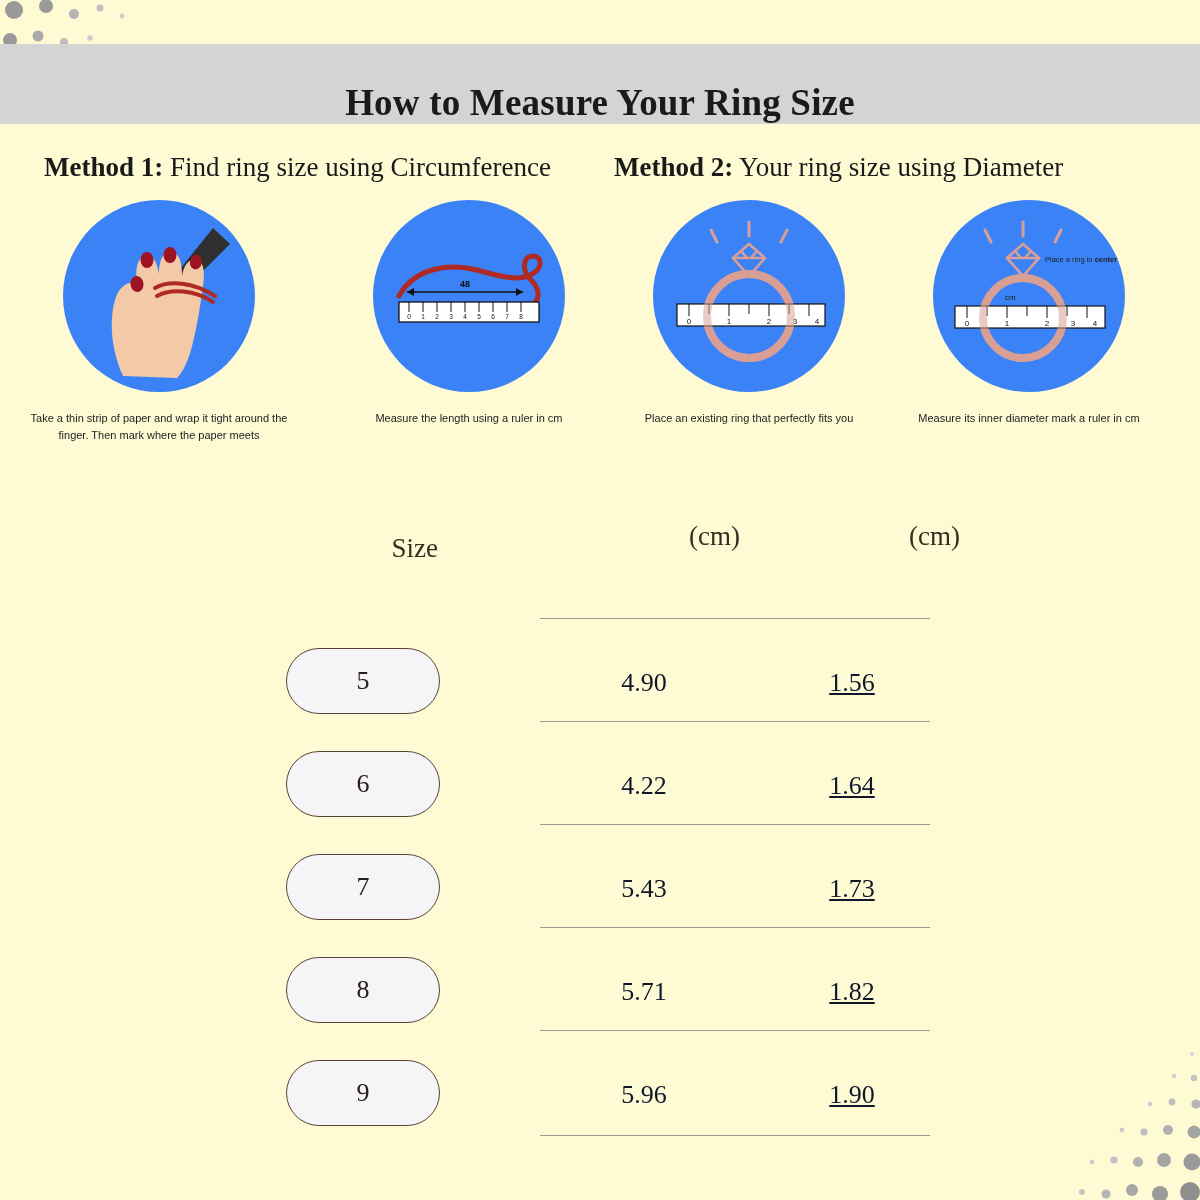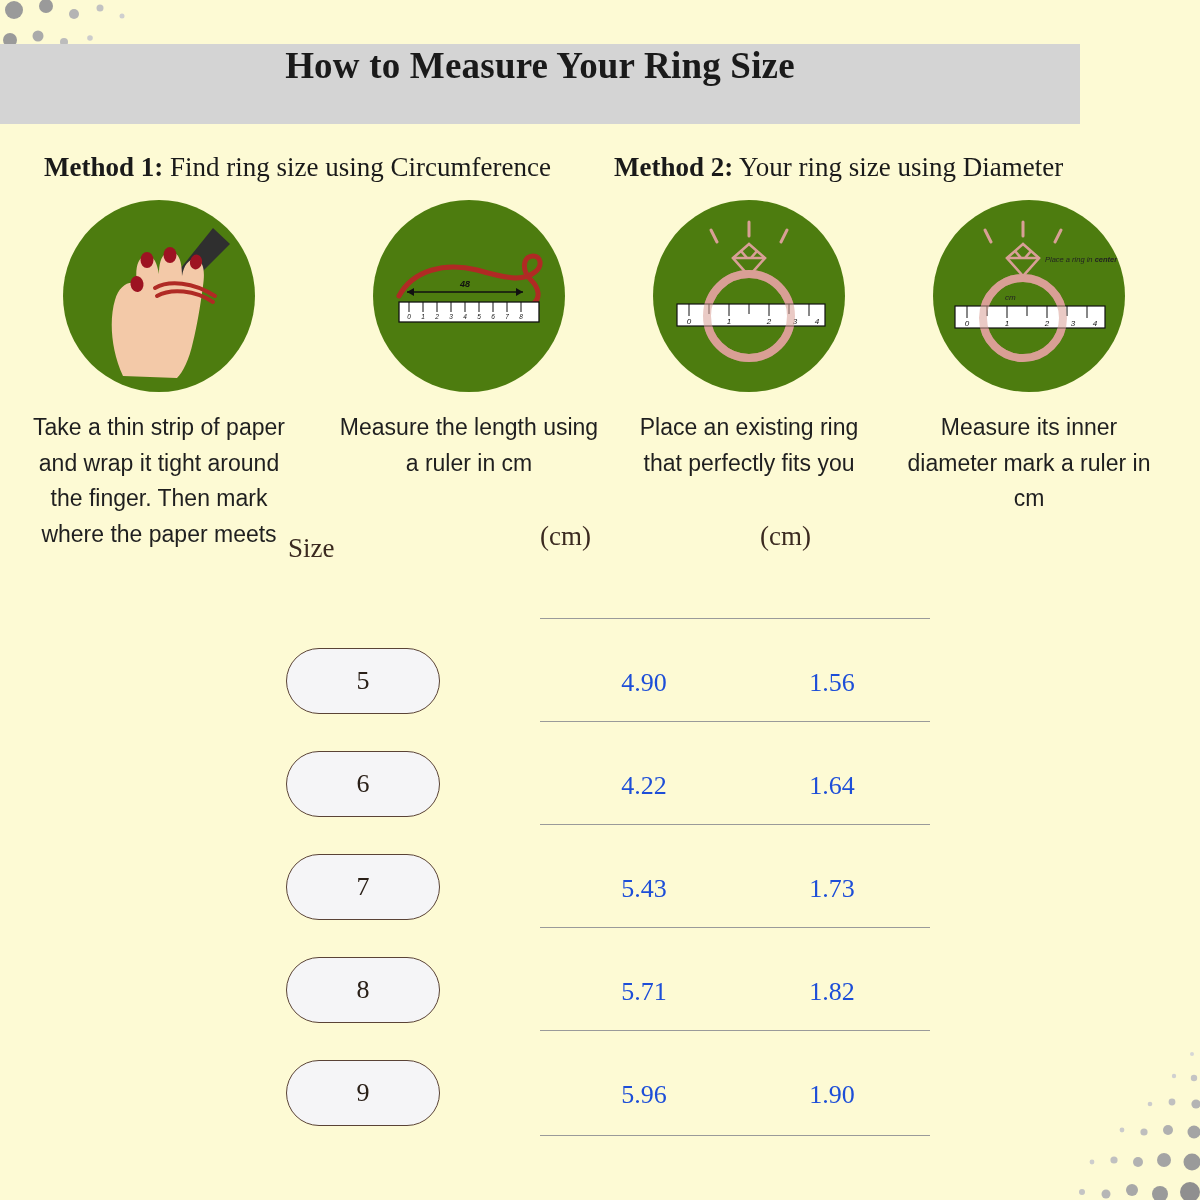--- a/index.html
+++ b/index.html
@@ -24,25 +24,25 @@
     position: absolute;
     bottom: 0; right: 0;
     width: 180px; height: 190px;
     pointer-events: none;
   }
 
   
   .title-band {
     position: absolute;
     top: 44px; left: 0;
-    width: 1080px;
+    width: 1200px;
     height: 80px;
     background: #d4d4d4;
     display: flex;
-    align-items: flex-start;
+    align-items: flex-end;
     justify-content: center;
   }
   .title-band h1 {
     margin: 0;
     font-family: "Liberation Serif", serif;
     font-weight: bold;
     font-size: 37px;
     color: #1a1a1a;
     letter-spacing: .2px;
   }
@@ -66,48 +66,47 @@
   .cards { position: absolute; top: 48px; left: 0; width: 1200px; height: 330px; }
 
   .card {
     position: absolute;
     width: 262px;
     text-align: center;
   }
   .card .circle {
     width: 192px; height: 192px;
     border-radius: 50%;
-    background: #4d7c0f;
+    background: #3b82f6;
     margin: 0 auto;
     position: relative;
     overflow: hidden;
-    font-style: italic;
   }
   .card .caption {
     margin-top: 18px;
     font-family: "Liberation Sans", sans-serif;
-    font-size: 23px;
+    font-size: 11px;
     line-height: 1.55;
     color: #1f1f1f;
   }
   .c1 { left: 28px;  top: 0; }
   .c2 { left: 338px; top: 0; }
   .c3 { left: 618px; top: 0; }
   .c4 { left: 898px; top: 0; }
 
   
   .table-wrap {
     position: absolute;
     top: 506px; left: 0;
     width: 1200px;
   }
   .th {
     font-family: "Liberation Serif", serif;
     color: #3b2a20;
-    text-align: left;
+    text-align: right;
     font-size: 27px;
     line-height: 1.25;
   }
   .th-size   { position: absolute; left: 288px; top: 26px; width: 150px; }
   .th-circ   { position: absolute; left: 540px; top: 14px; width: 200px; }
   .th-diam   { position: absolute; left: 760px; top: 14px; width: 200px; }
 
   .rule {
     position: absolute;
     left: 540px;
@@ -128,26 +127,26 @@
     align-items: center;
     justify-content: center;
     font-family: "Liberation Serif", serif;
     font-size: 26px;
     color: #2a2018;
   }
   .cell {
     position: absolute;
     font-family: "Liberation Serif", serif;
     font-size: 26px;
-    color: #1d4ed8;
+    color: #0f172a;
     text-align: center;
     width: 200px;
   }
   .cell-circ { left: 544px; }
-  .cell-diam { left: 732px; }
+  .cell-diam { left: 752px; text-decoration: underline; }
 </style>
 </head>
 <body>
 
 <svg class="dots-tl" viewBox="0 0 150 130">
   <circle cx="14" cy="10" r="9" fill="#9a9a9a"></circle>
   <circle cx="46" cy="6" r="7" fill="#9a9a9a"></circle>
   <circle cx="74" cy="14" r="5" fill="#b4b4b4"></circle>
   <circle cx="100" cy="8" r="3.5" fill="#c2c2c2"></circle>
   <circle cx="122" cy="16" r="2.5" fill="#cfcfcf"></circle>

